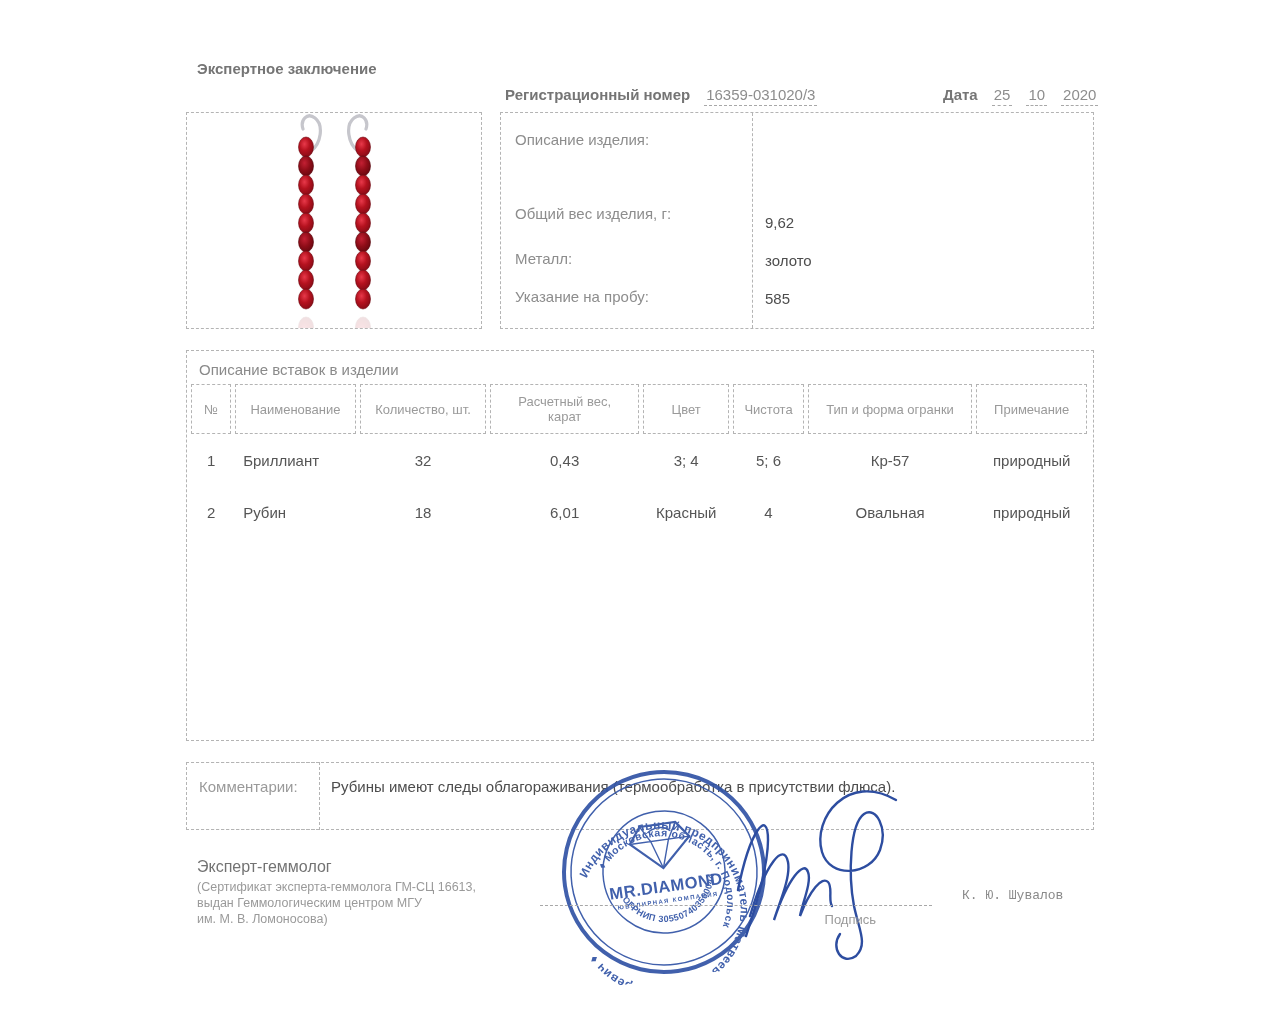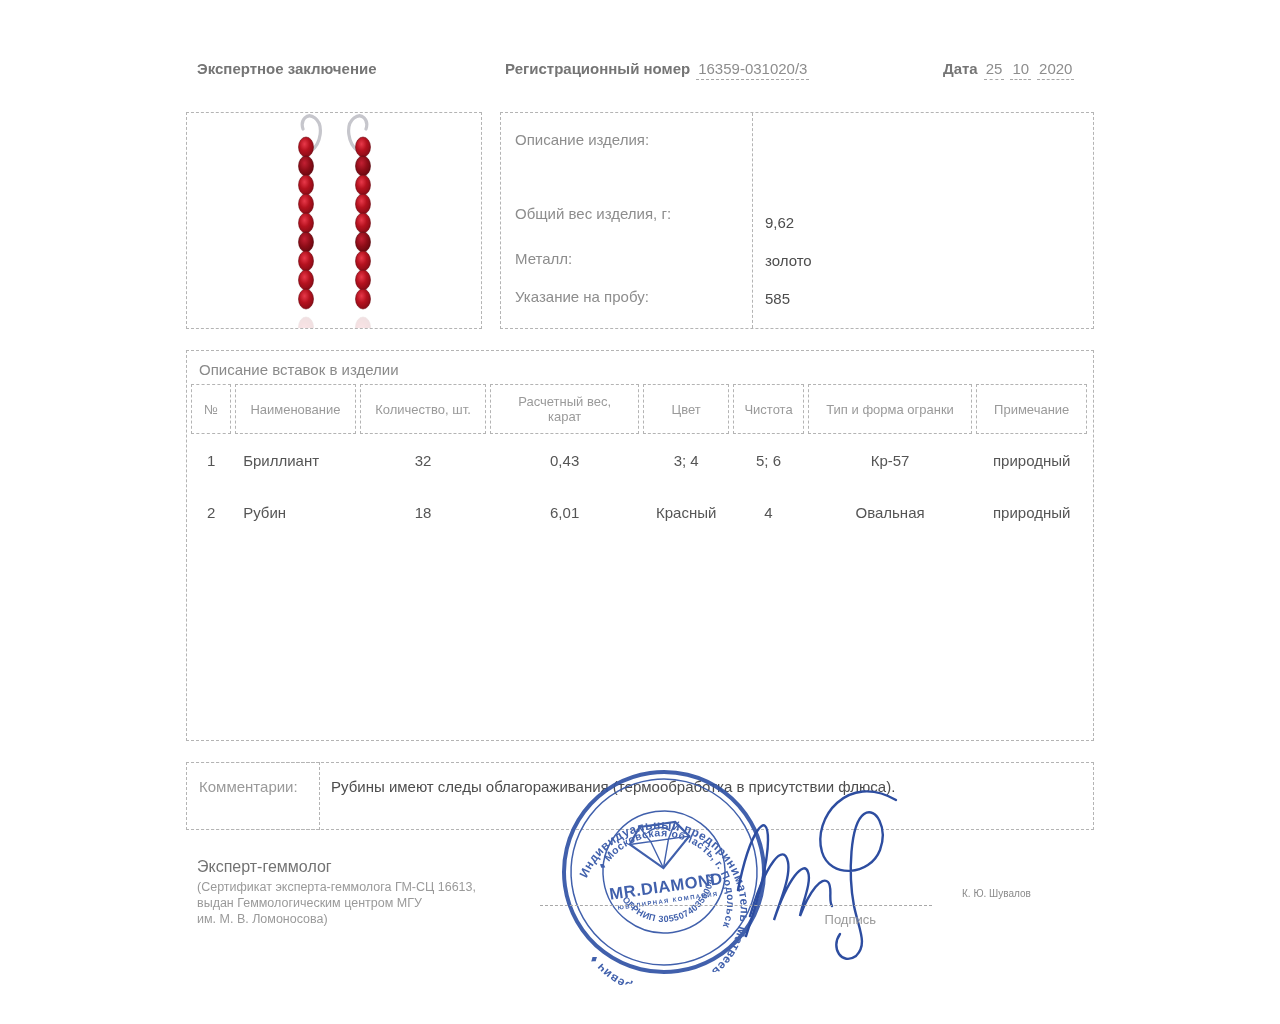--- a/index.html
+++ b/index.html
@@ -6,21 +6,21 @@
   .page {
     position:relative; width:1126px; height:1024px; background:#ffffff;
     font-family:"Liberation Sans", sans-serif; overflow:hidden;padding-left:16px;
   }
   .abs { position:absolute; }
   .dashed-box { border:1px dashed #b4b4b4; box-sizing:border-box; }
 
   
   .hdr-bold { font-size:15px; font-weight:bold; color:#757575; }
   .hdr-val  { font-size:15px; color:#8d8d8d; border-bottom:1px dashed #a8a8a8; padding:0 2px 2px 2px; }
-  .hdr-row  { display:flex; align-items:flex-start; gap:6px; }
+  .hdr-row  { display:flex; align-items:flex-start; gap:14px;margin-top:26px; }
 
   
   .desc-label { position:absolute; left:14px; font-size:15px; color:#8d8d8d; }
   .desc-value { position:absolute; left:264px; font-size:15px; color:#4d4d4d; line-height:21px; white-space:pre-line; }
   .desc-divider { position:absolute; left:251px; top:0; bottom:0; border-left:1px dashed #b4b4b4; }
 
   
   .tbl-title { position:absolute; left:12px; top:10px; font-size:15px; color:#8a8a8a;text-align:right; }
   table.inserts { position:absolute; left:0; top:33px; width:904px; border-collapse:separate; border-spacing:4px 0; table-layout:fixed; }
   table.inserts th {
@@ -33,21 +33,21 @@
   
   .comment-label { position:absolute; left:-1px; top:-1px; width:134px; height:68px;
     border:1px dashed #b4b4b4; box-sizing:border-box; padding:15px 0 0 12px; font-size:15px; color:#9a9a9a; }
   .comment-text { position:absolute; left:144px; top:15px; right:10px; font-size:15px; color:#4d4d4d; }
 
   
   .expert-title { font-size:16px; color:#737373; }
   .expert-cert  { font-size:12.5px; color:#9a9a9a; line-height:16px; white-space:pre-line; margin-top:3px; }
   .sig-line { border-top:1px dashed #a8a8a8; z-index:6; }
   .sig-label { font-size:13px; color:#9a9a9a; z-index:6; text-align:right; }
-  .expert-name { font-size:10px; color:#8a8a8a; }
+  .expert-name { font-size:13px; color:#8a8a8a;font-family:Liberation Mono, monospace; }
 
   .stamp-wrap { z-index:3; opacity:0.93; transform:rotate(-8deg); }
   .signature-wrap { z-index:4; }
   .stamp-text { font-weight:bold; fill:#3355a6; }
 </style>
 </head>
 <body>
 
 <div class="page">
 

